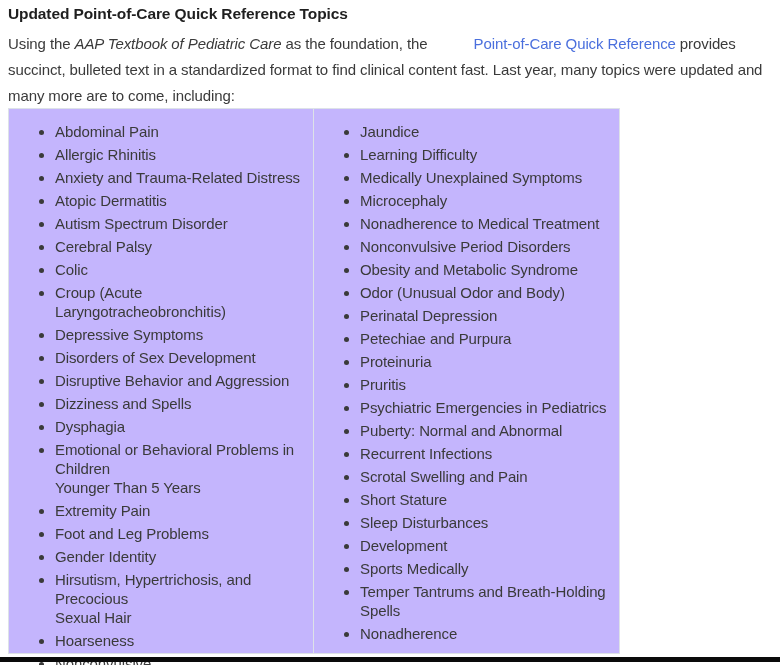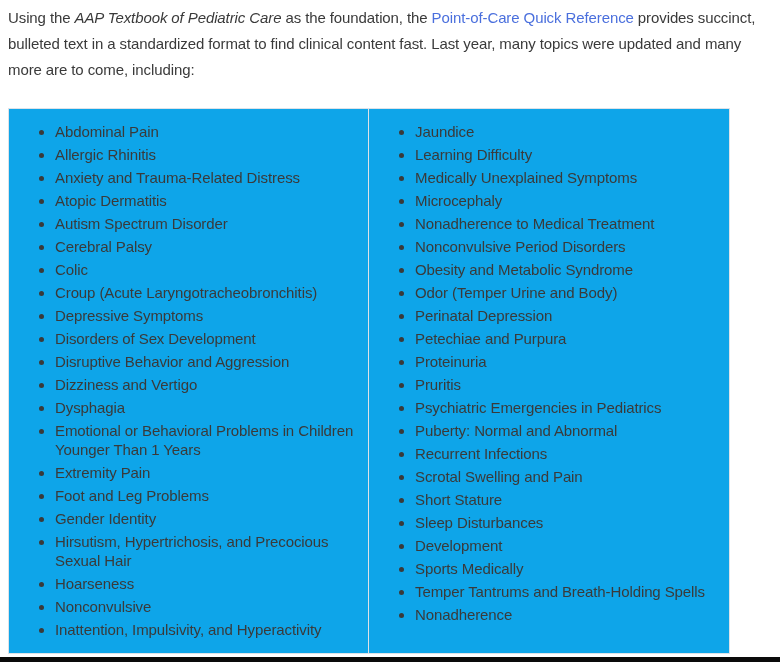--- a/index.html
+++ b/index.html
@@ -27,29 +27,29 @@
   }
   p.intro{
     margin:0;
     font-size:15px;
     line-height:26px;
     color:var(--body);
     letter-spacing:-0.1px;
     max-width:764px;
   }
   p.intro em{}
-  a.qr-link{color:var(--link);text-decoration:none;cursor:pointer;}
+  a.qr-link{color:var(--link);text-decoration:none;cursor:pointer;margin-left:42px;}
   .topics-box{
     position:absolute;
     left:8px;top:108px;
-    width:722px;height:546px;
+    width:612px;height:546px;
     border:1px solid var(--border);
     box-sizing:border-box;
     display:flex;
-    background:#0ea5e9;
+    background:#c4b5fd;
   }
   .col{
     width:50%;
     box-sizing:border-box;
     padding:13px 8px 0 17px;
   }
   .col-left{border-right:1px solid var(--border);}
   .col ul{
     margin:0;
     padding:0 0 0 29px;
@@ -67,62 +67,63 @@
     position:absolute;
     left:0;top:657px;
     width:780px;height:5px;
     background:var(--bar);
   }
 </style>
 </head>
 <body>
 
 <div class="content">
+  <h1 class="page-title">Updated Point-of-Care Quick Reference Topics</h1>
 
   <p class="intro"><span>Using the </span><em>AAP Textbook of Pediatric Care</em><span> as the foundation, the </span><a class="qr-link" href="#">Point-of-Care Quick Reference</a><span> provides succinct, bulleted text in a standardized format to find clinical content fast. Last year, many topics were updated and many more are to come, including:</span></p>
 </div>
 
 <div class="topics-box">
   <div class="col col-left">
     <ul>
         <li>Abdominal Pain</li>
         <li>Allergic Rhinitis</li>
         <li>Anxiety and Trauma-Related Distress</li>
         <li>Atopic Dermatitis</li>
         <li>Autism Spectrum Disorder</li>
         <li>Cerebral Palsy</li>
         <li>Colic</li>
         <li>Croup (Acute Laryngotracheobronchitis)</li>
         <li>Depressive Symptoms</li>
         <li>Disorders of Sex Development</li>
         <li>Disruptive Behavior and Aggression</li>
-        <li>Dizziness and Vertigo</li>
+        <li>Dizziness and Spells</li>
         <li>Dysphagia</li>
         <li>Emotional or Behavioral Problems in Children
-Younger Than 1 Years</li>
+Younger Than 5 Years</li>
         <li>Extremity Pain</li>
         <li>Foot and Leg Problems</li>
         <li>Gender Identity</li>
         <li>Hirsutism, Hypertrichosis, and Precocious
 Sexual Hair</li>
         <li>Hoarseness</li>
         <li>Nonconvulsive</li>
         <li>Inattention, Impulsivity, and Hyperactivity</li>
       </ul>
   </div>
   <div class="col col-right">
     <ul>
         <li>Jaundice</li>
         <li>Learning Difficulty</li>
         <li>Medically Unexplained Symptoms</li>
         <li>Microcephaly</li>
         <li>Nonadherence to Medical Treatment</li>
         <li>Nonconvulsive Period Disorders</li>
         <li>Obesity and Metabolic Syndrome</li>
-        <li>Odor (Temper Urine and Body)</li>
+        <li>Odor (Unusual Odor and Body)</li>
         <li>Perinatal Depression</li>
         <li>Petechiae and Purpura</li>
         <li>Proteinuria</li>
         <li>Pruritis</li>
         <li>Psychiatric Emergencies in Pediatrics</li>
         <li>Puberty: Normal and Abnormal</li>
         <li>Recurrent Infections</li>
         <li>Scrotal Swelling and Pain</li>
         <li>Short Stature</li>
         <li>Sleep Disturbances</li>

